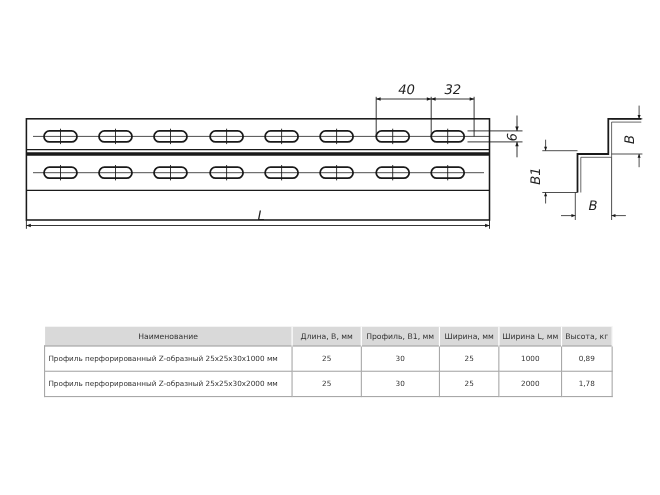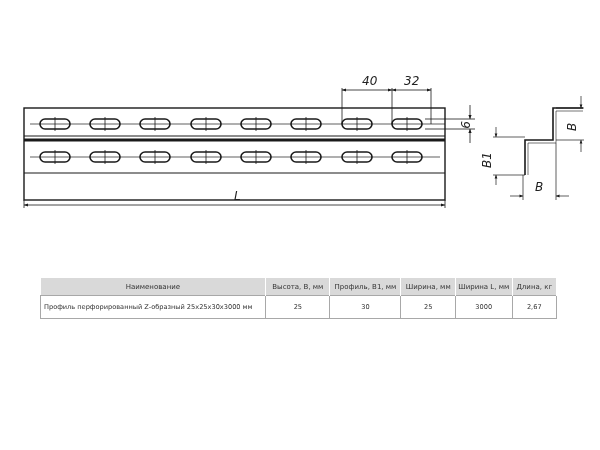--- a/index.html
+++ b/index.html
@@ -1,20 +1,20 @@
 <!DOCTYPE html>
 <html><head>
 <meta charset="utf-8">
 <style>
   html, body { margin: 0; padding: 0; background: #ffffff; }
   body { width: 600px; height: 450px; position: relative; overflow: hidden; font-family: "DejaVu Sans", sans-serif; }
   #drawing { position: absolute; left: 0; top: 0; }
   .dim-text { font-family: "DejaVu Sans", sans-serif; font-style: italic; font-size: 12px; fill: #222; }
   table.spec {
-    position: absolute; left: 40px; top: 278px; width: 517px;
+    position: absolute; left: 40px; top: 297px; width: 517px;
     border-collapse: collapse; font-family: "DejaVu Sans", sans-serif; font-size: 6.6px; color: #333;
   }
   table.spec th {
     background: #d9d9d9; font-weight: normal; height: 17px; padding: 0 2px; white-space: nowrap;
     border-right: 1px solid #ffffff; color: #333; font-size: 7px;
   }
   table.spec td {
     height: 22px; border: 1px solid #a8a8a8; text-align: center; padding: 0 2px; white-space: nowrap;
   }
   table.spec td.name { text-align: left; padding-left: 3px; }
@@ -116,30 +116,38 @@
     <line x1="510" y1="196" x2="523" y2="196" marker-end="url(#arr)"></line>
     <line x1="569" y1="196" x2="556" y2="196" marker-end="url(#arr)"></line>
   </g>
   <text class="dim-text" x="535" y="191">B</text>
 </svg>
 
 <table class="spec">
   <thead>
     <tr>
       <th style="width:231px">Наименование</th>
-      <th style="width:67px">Высота, В, мм</th>
+      <th style="width:67px">Длина, В, мм</th>
       <th style="width:70px">Профиль, В1, мм</th>
       <th style="width:54px">Ширина, мм</th>
       <th style="width:52px">Ширина L, мм</th>
-      <th style="width:43px">Длина, кг</th>
+      <th style="width:43px">Высота, кг</th>
     </tr>
   </thead>
   <tbody>
     <tr>
-      <td class="name">Профиль перфорированный Z-образный 25х25х30х3000 мм</td>
+      <td class="name">Профиль перфорированный Z-образный  25х25х30х1000 мм</td>
       <td>25</td>
       <td>30</td>
       <td>25</td>
-      <td>3000</td>
-      <td>2,67</td>
+      <td>1000</td>
+      <td>0,89</td>
+    </tr>
+    <tr>
+      <td class="name">Профиль перфорированный Z-образный  25х25х30х2000 мм</td>
+      <td>25</td>
+      <td>30</td>
+      <td>25</td>
+      <td>2000</td>
+      <td>1,78</td>
     </tr>
   </tbody>
 </table>
 
 </body></html>

